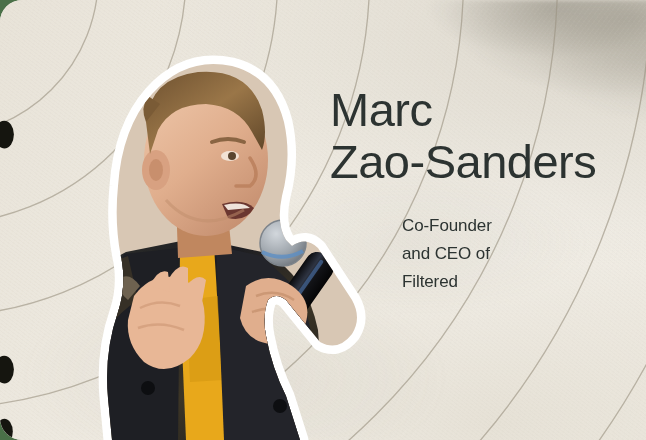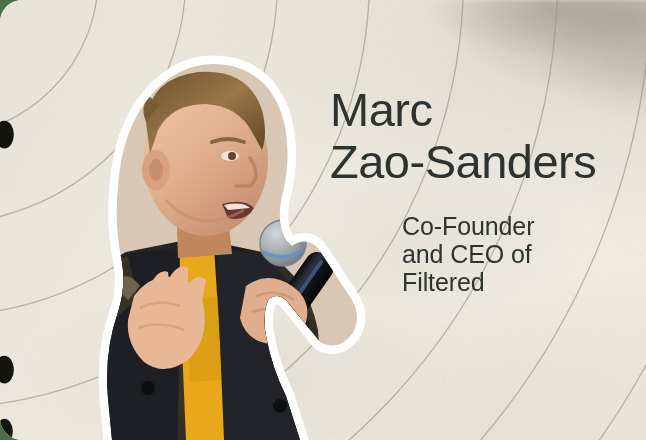--- a/index.html
+++ b/index.html
@@ -58,21 +58,21 @@
     color:#2C3331;
     font-size:47px;
     line-height:52px;
     font-weight:400;
     letter-spacing:-.5px;
     white-space:pre-line;
   }
   .speaker-role{
     margin:24px 0 0 72px;
     color:#2C3331;
-    font-size:25px;
+    font-size:17px;
     line-height:28px;
     font-weight:400;
     letter-spacing:-.1px;
     white-space:pre-line;
   }
 </style>
 </head>
 <body>
 
 <div class="stage">

